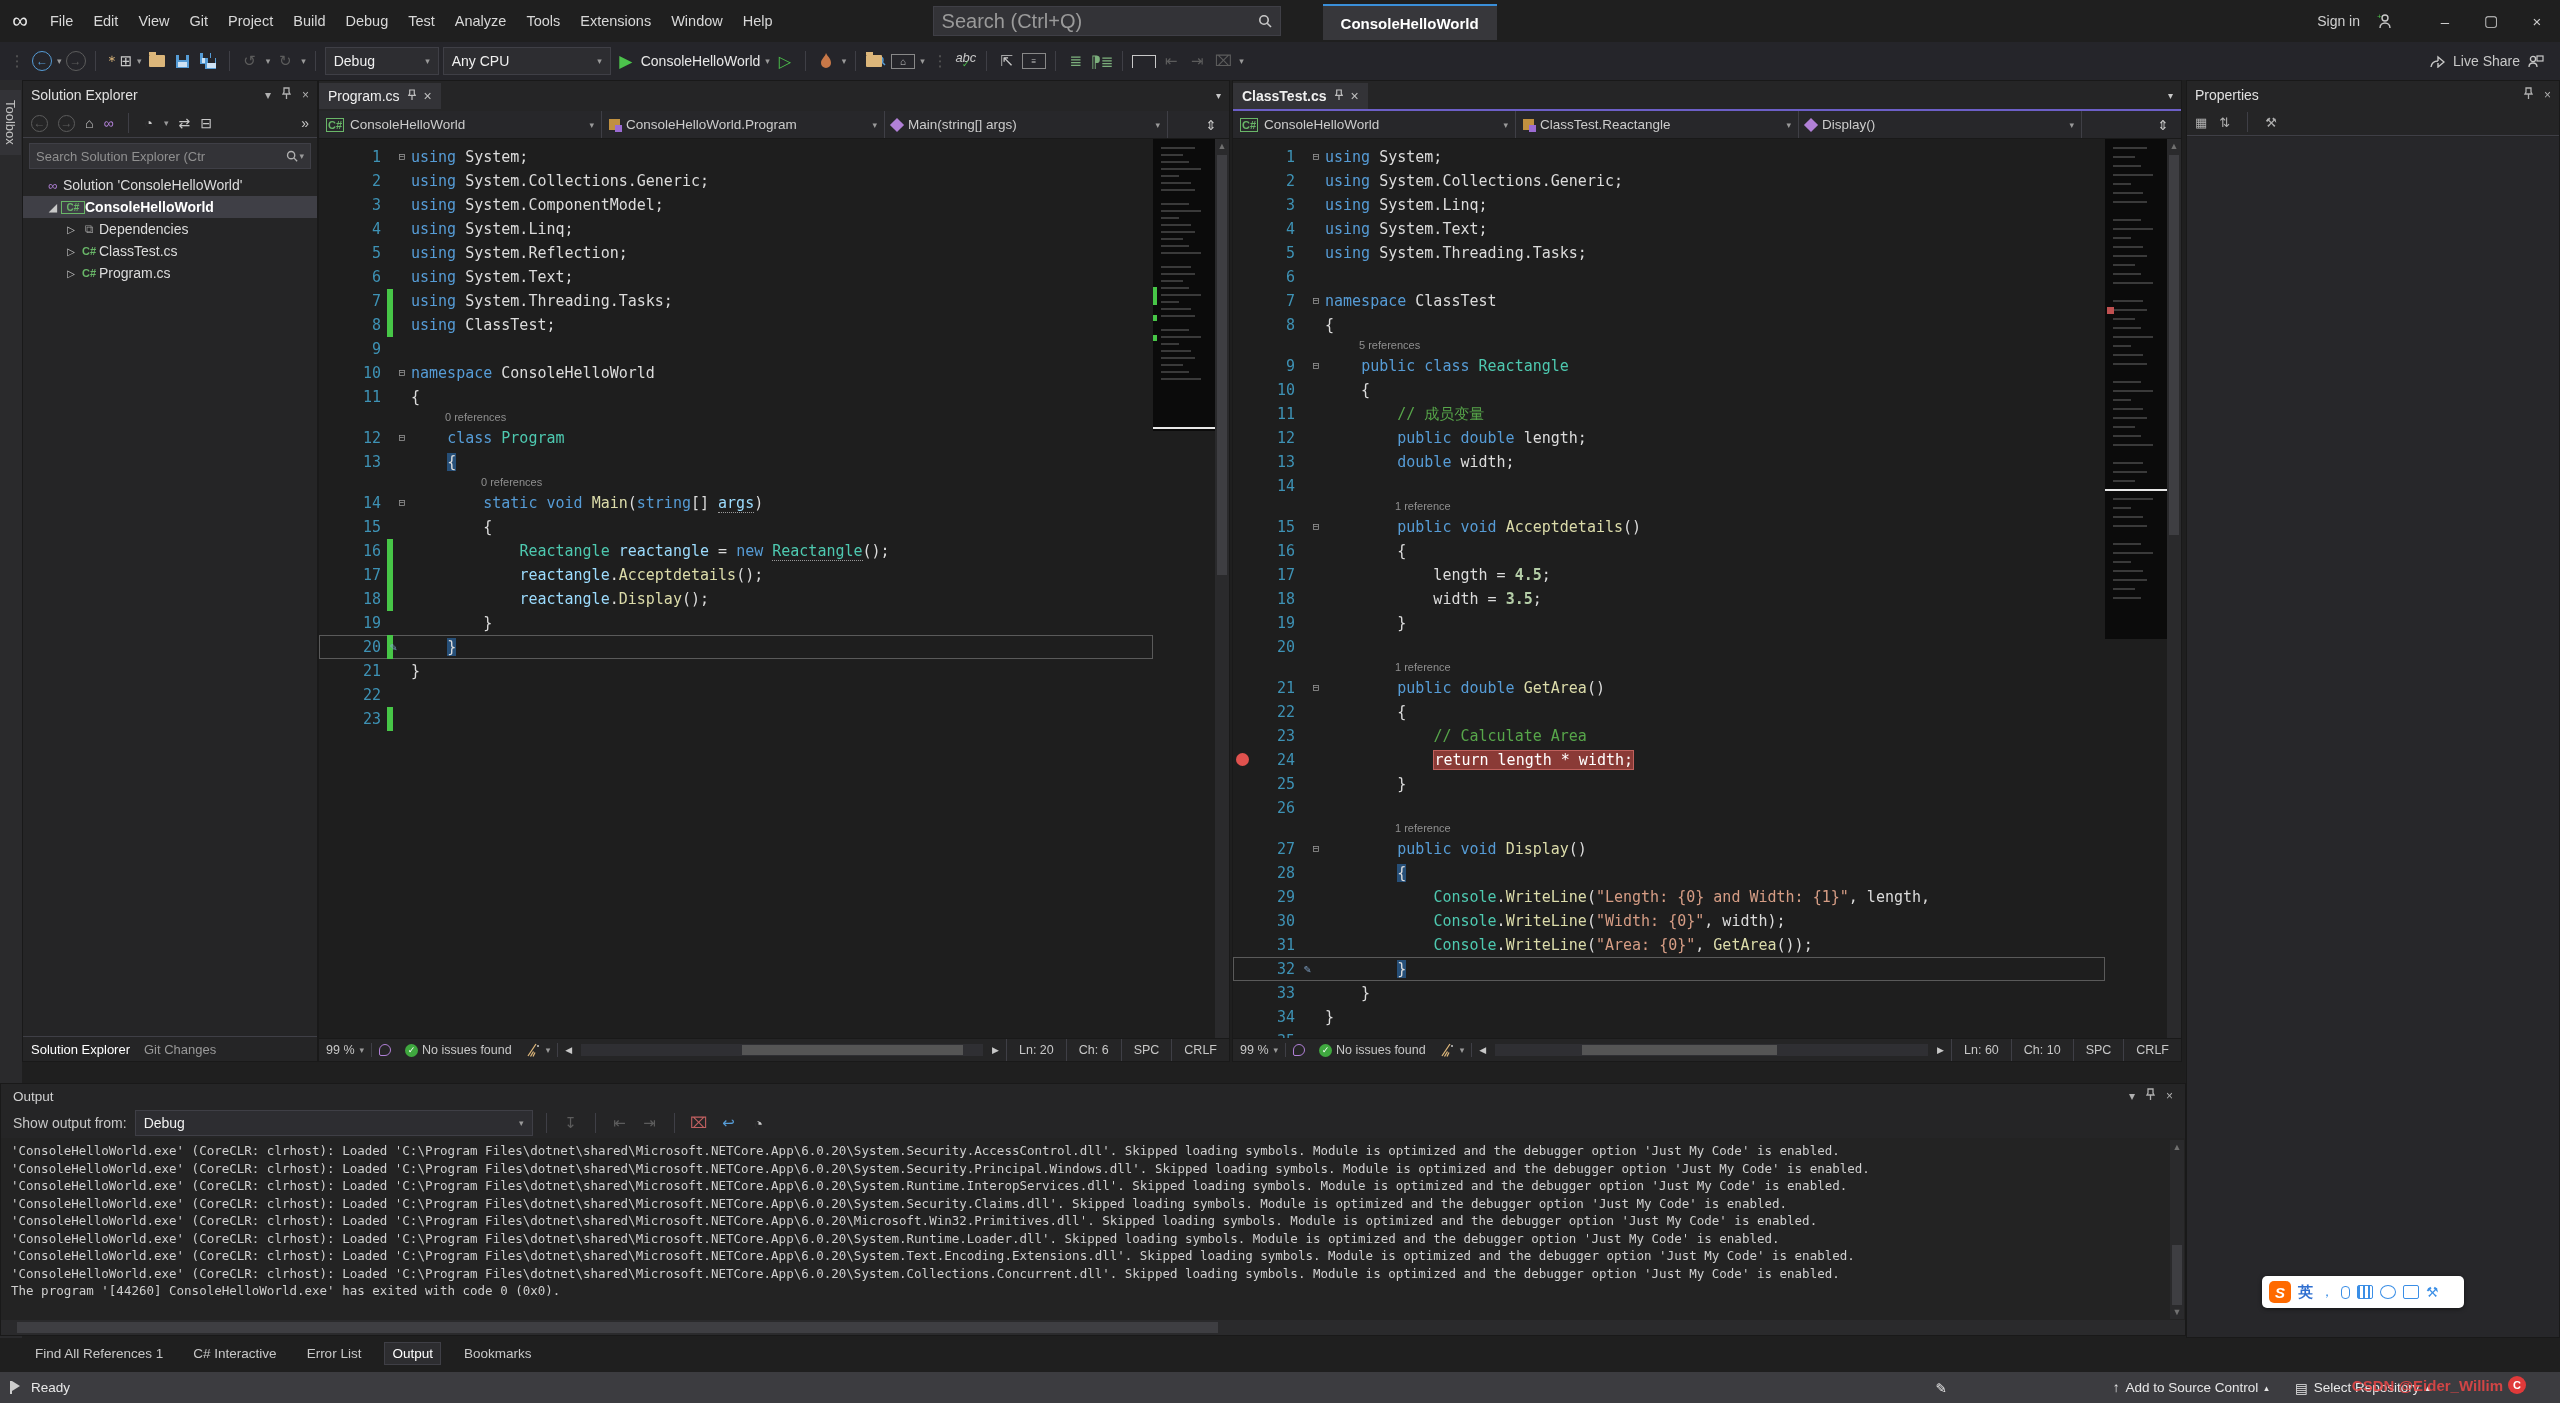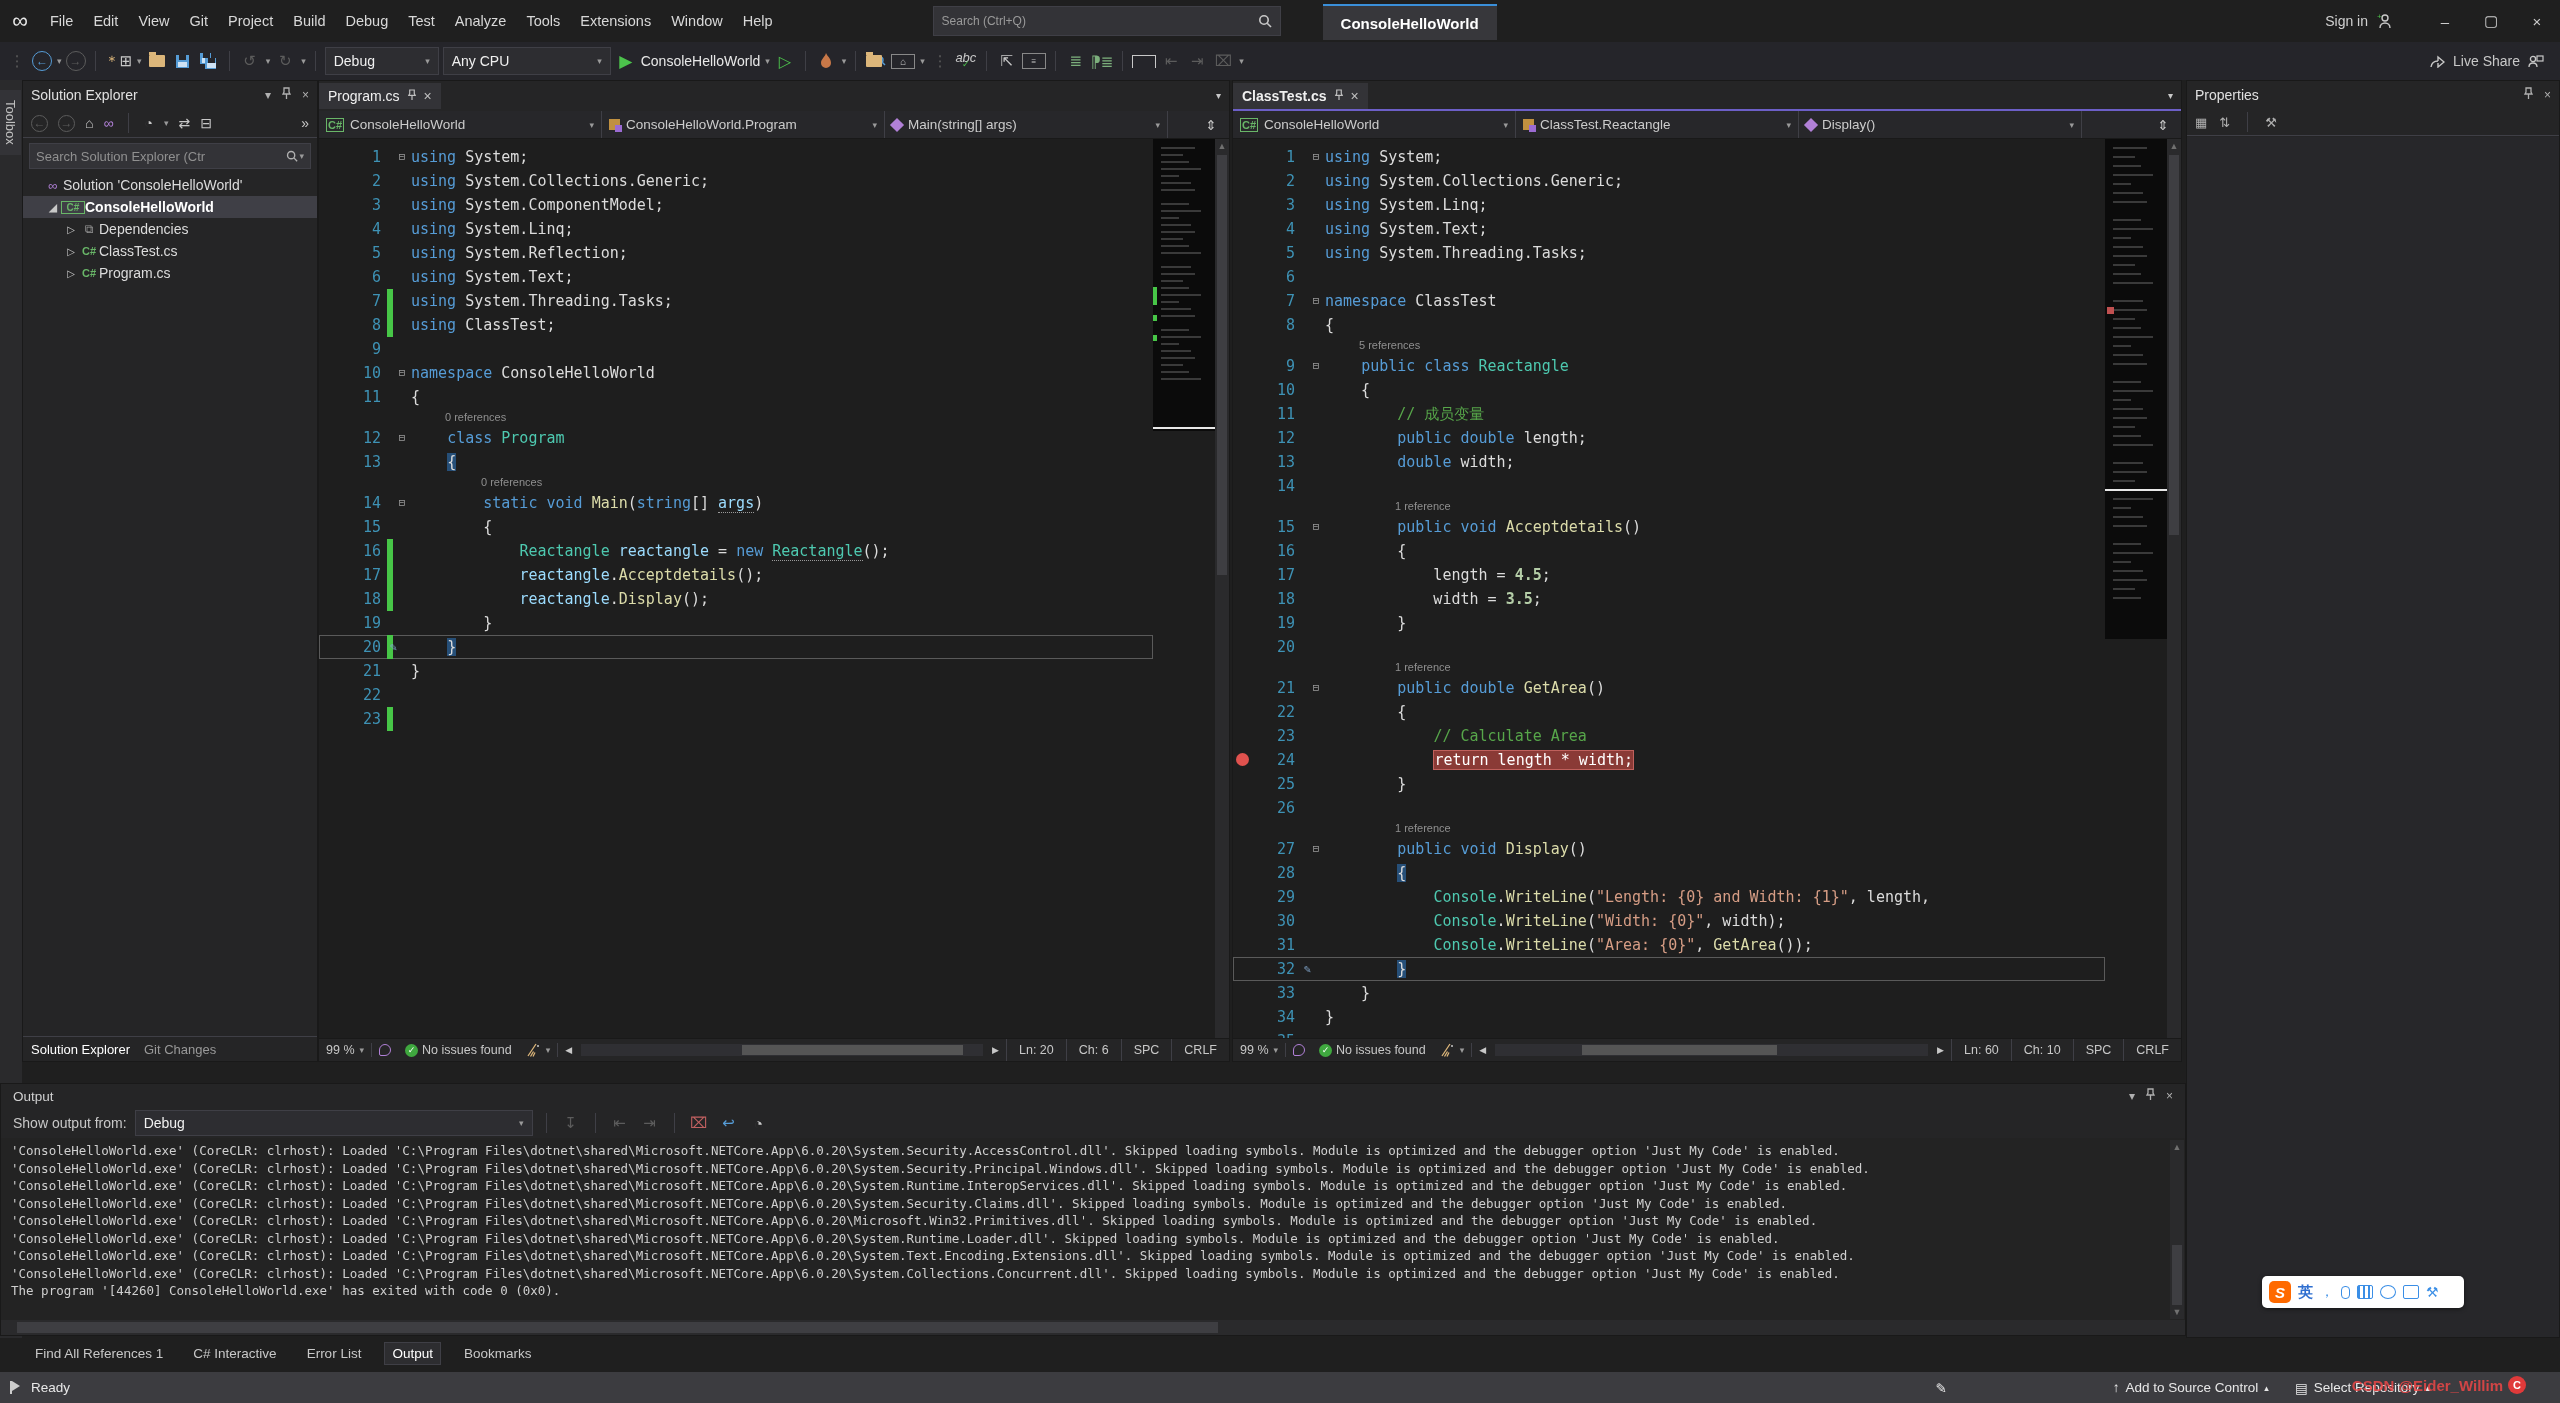--- a/index.html
+++ b/index.html
@@ -2,25 +2,25 @@
 <html><head>
 <meta charset="utf-8">
 <style>
   html,body{margin:0;padding:0;background:#1f1f1f;font-family:"Liberation Sans",sans-serif;}
   #app{position:relative;width:2560px;height:1403px;background:#1f1f1f;overflow:hidden;color:#d8d8d8;}
   .abs{position:absolute;}
   
   #titlebar{left:0;top:0;width:2560px;height:42px;display:flex;align-items:center;background:#1f1f1f;}
   #vslogo{width:40px;text-align:center;color:#e8e8e8;font-size:22px;}
   .menu-item{padding:0 10px;font-size:14.5px;color:#d8d8d8;line-height:42px;cursor:default;}
-  #qsearch{margin-left:150px;width:330px;height:28px;background:#333337;border:1px solid #3f3f46;display:flex;align-items:center;padding:0 8px;color:#9a9a9a;font-size:12px;}
+  #qsearch{margin-left:150px;width:330px;height:28px;background:#333337;border:1px solid #3f3f46;display:flex;align-items:center;padding:0 8px;color:#9a9a9a;font-size:20px;}
   #qsearch .grow{flex:1;}
   #title-chip{margin-left:42px;height:34px;margin-top:2px;padding:0 18px;background:#37373b;border-top:2px solid #3a8fd9;display:flex;align-items:center;font-weight:bold;font-size:15px;color:#fff;}
   #tb-spacer{flex:1;}
-  #signin{display:flex;align-items:center;gap:8px;font-size:14px;color:#d0d0d0;margin-right:30px;}
+  #signin{display:flex;align-items:center;gap:16px;font-size:14px;color:#d0d0d0;margin-right:30px;}
   .winbtn{width:46px;height:30px;display:flex;align-items:center;justify-content:center;color:#cccccc;font-size:15px;}
   
   #toolbar{left:0;top:42px;width:2560px;height:38px;background:#25252a;display:flex;align-items:center;gap:4px;padding-left:6px;box-sizing:border-box;font-size:14px;}
   .tb-ic{min-width:22px;height:24px;display:inline-flex;align-items:center;justify-content:center;color:#c8c8c8;font-size:15px;}
   .tb-ic.dim{color:#5c5c5c;}
   .tb-ic.gold{color:#dcb67a;}
   .tb-ic.green{color:#4cc24c;}
   .tb-sep{width:1px;height:20px;background:#3f3f46;margin:0 5px;}
   .tb-caret{color:#9a9a9a;font-size:9px;margin-left:1px;}
   .tb-dd{height:26px;background:#2d2d31;border:1px solid #3f3f46;display:flex;align-items:center;padding:0 8px;color:#f0f0f0;gap:8px;}

